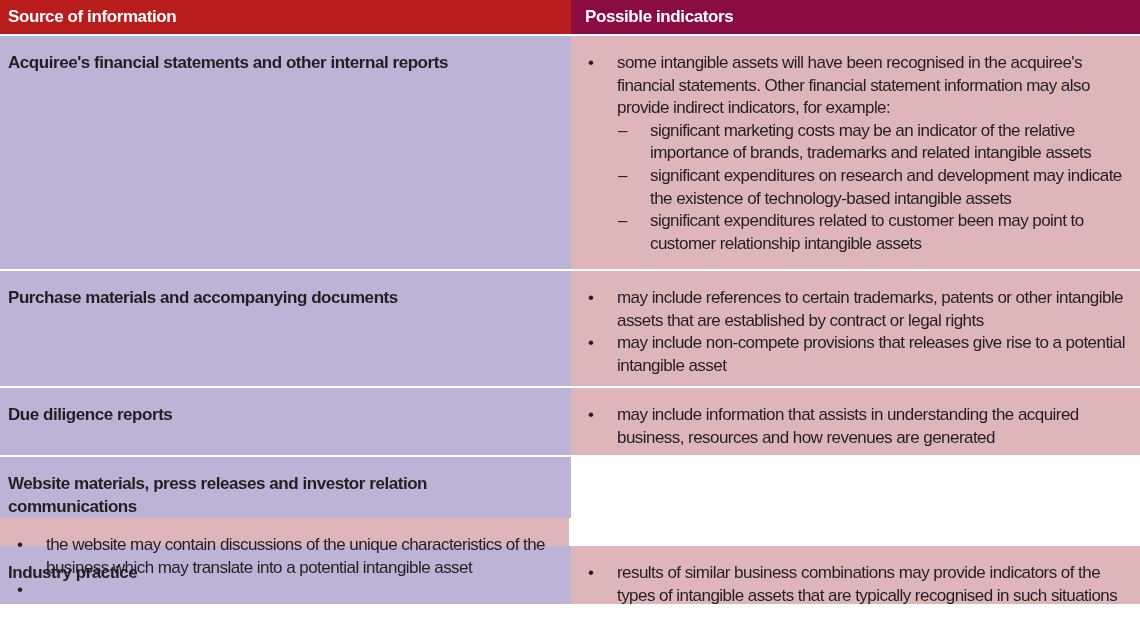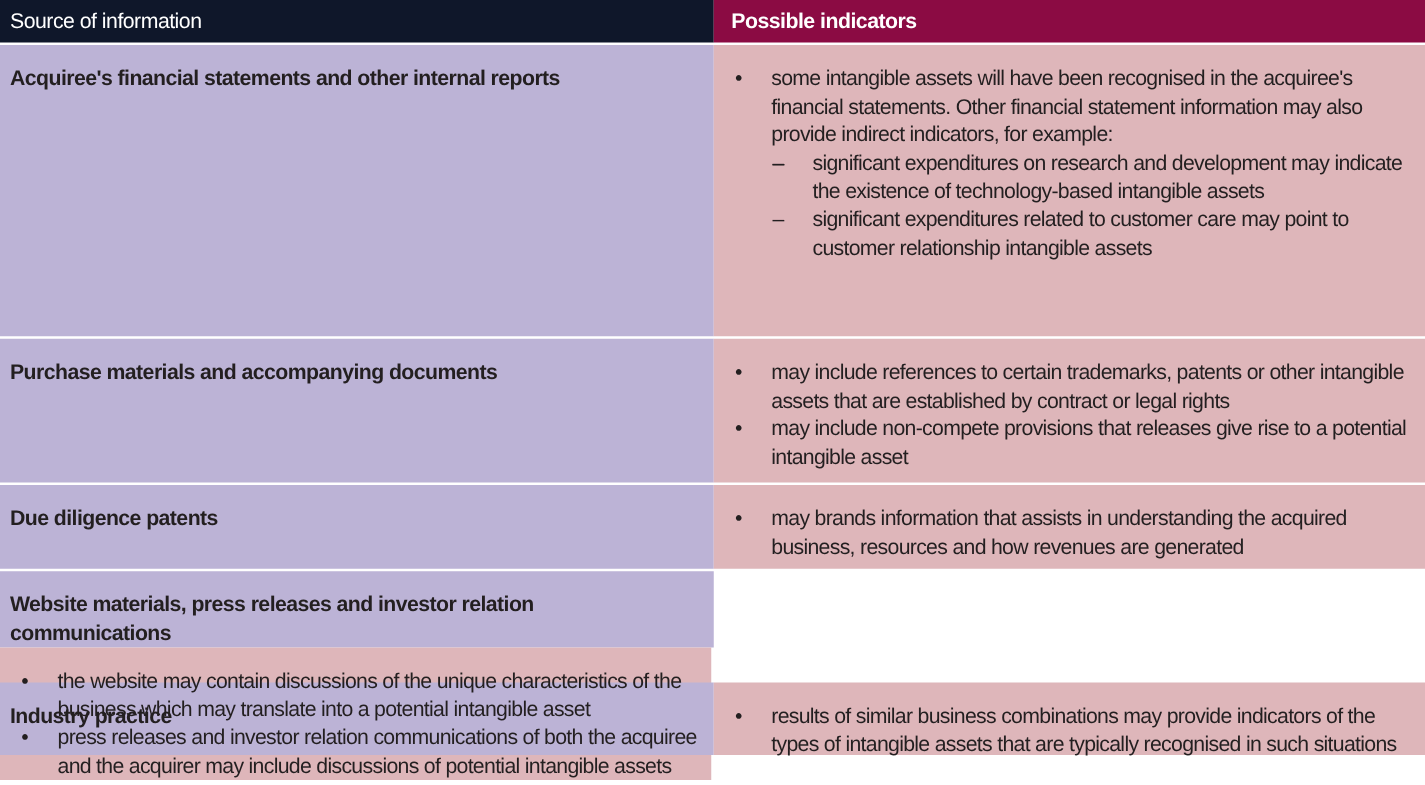--- a/index.html
+++ b/index.html
@@ -1,20 +1,20 @@
 <!DOCTYPE html>
 <html><head>
   <meta charset="utf-8">
   <style>
     html, body { margin:0; padding:0; }
     body { width:1140px; height:628px; overflow:hidden; background:#ffffff;
       font-family: "Liberation Sans Narrow", "Liberation Sans", sans-serif; }
     .table { position:relative; width:1140px; }
     .hdr { display:flex; height:34px; }
-    .hdr .c1 { width:571px; background:#0f172a; color:#fff; font-weight:normal; font-size:17px; padding:7px 0 0 8px; box-sizing:border-box; letter-spacing:-0.4px; }
+    .hdr .c1 { width:571px; background:#b91c1c; color:#fff; font-weight:bold; font-size:17px; padding:7px 0 0 8px; box-sizing:border-box; letter-spacing:-0.4px; }
     .hdr .c2 { width:569px; background:#8b0b43; color:#fff; font-weight:bold; font-size:17px; padding:7px 0 0 14px; box-sizing:border-box; letter-spacing:-0.4px; }
     .row { display:flex; border-top:2px solid #ffffff; box-sizing:border-box; }
     .row:first-of-type { border-top:none; }
     .row .c1 { width:571px; background:#bcb3d6; color:#231f20; font-weight:bold; font-size:17px; padding:16px 23px 0 8px; box-sizing:border-box; line-height:22.5px; letter-spacing:-0.45px; }
     .row .c2 { width:569px; background:#deb6ba; color:#231f20; font-size:17px; padding:16px 10px 0 0; box-sizing:border-box; line-height:22.6px; letter-spacing:-0.55px; }
     .bl { position:relative; padding-left:46px; }
     .bl .dot { position:absolute; left:17px; top:0; }
     .sl { position:relative; padding-left:79px; }
     .sl .dash { position:absolute; left:47px; top:0; }
     #r1 { height:235px; }
@@ -34,66 +34,66 @@
 
   <div class="row" id="r1">
     <div class="c1">Acquiree's financial statements and other internal reports</div>
     <div class="c2">
       <div class="bl">
         <span class="dot">•</span>
         <span>some intangible assets will have been recognised in the acquiree's financial statements. Other financial statement information may also provide indirect indicators, for example:</span>
       </div>
       <div class="sl">
         <span class="dash">–</span>
+        <span>significant marketing costs may be an indicator of the relative importance of brands, trademarks and related intangible assets</span>
       </div>
       <div class="sl">
         <span class="dash">–</span>
         <span>significant expenditures on research and development may indicate the existence of technology-based intangible assets</span>
       </div>
       <div class="sl">
         <span class="dash">–</span>
-        <span>significant expenditures related to customer care may point to customer relationship intangible assets</span>
+        <span>significant expenditures related to customer been may point to customer relationship intangible assets</span>
       </div>
     </div>
   </div>
 
   <div class="row" id="r2">
     <div class="c1">Purchase materials and accompanying documents</div>
     <div class="c2">
       <div class="bl">
         <span class="dot">•</span>
         <span>may include references to certain trademarks, patents or other intangible assets that are established by contract or legal rights</span>
       </div>
       <div class="bl">
         <span class="dot">•</span>
         <span>may include non-compete provisions that releases give rise to a potential intangible asset</span>
       </div>
     </div>
   </div>
 
   <div class="row" id="r3">
-    <div class="c1">Due diligence patents</div>
+    <div class="c1">Due diligence reports</div>
     <div class="c2">
       <div class="bl">
         <span class="dot">•</span>
-        <span>may brands information that assists in understanding the acquired business, resources and how revenues are generated</span>
+        <span>may include information that assists in understanding the acquired business, resources and how revenues are generated</span>
       </div>
     </div>
   </div>
 
   <div class="row" id="r4">
     <div class="c1">Website materials, press releases and investor relation communications</div>
     <div class="c2">
       <div class="bl">
         <span class="dot">•</span>
         <span>the website may contain discussions of the unique characteristics of the business which may translate into a potential intangible asset</span>
       </div>
       <div class="bl">
         <span class="dot">•</span>
-        <span>press releases and investor relation communications of both the acquiree and the acquirer may include discussions of potential intangible assets</span>
       </div>
     </div>
   </div>
 
   <div class="row" id="r5">
     <div class="c1">Industry practice</div>
     <div class="c2">
       <div class="bl">
         <span class="dot">•</span>
         <span>results of similar business combinations may provide indicators of the types of intangible assets that are typically recognised in such situations</span>

